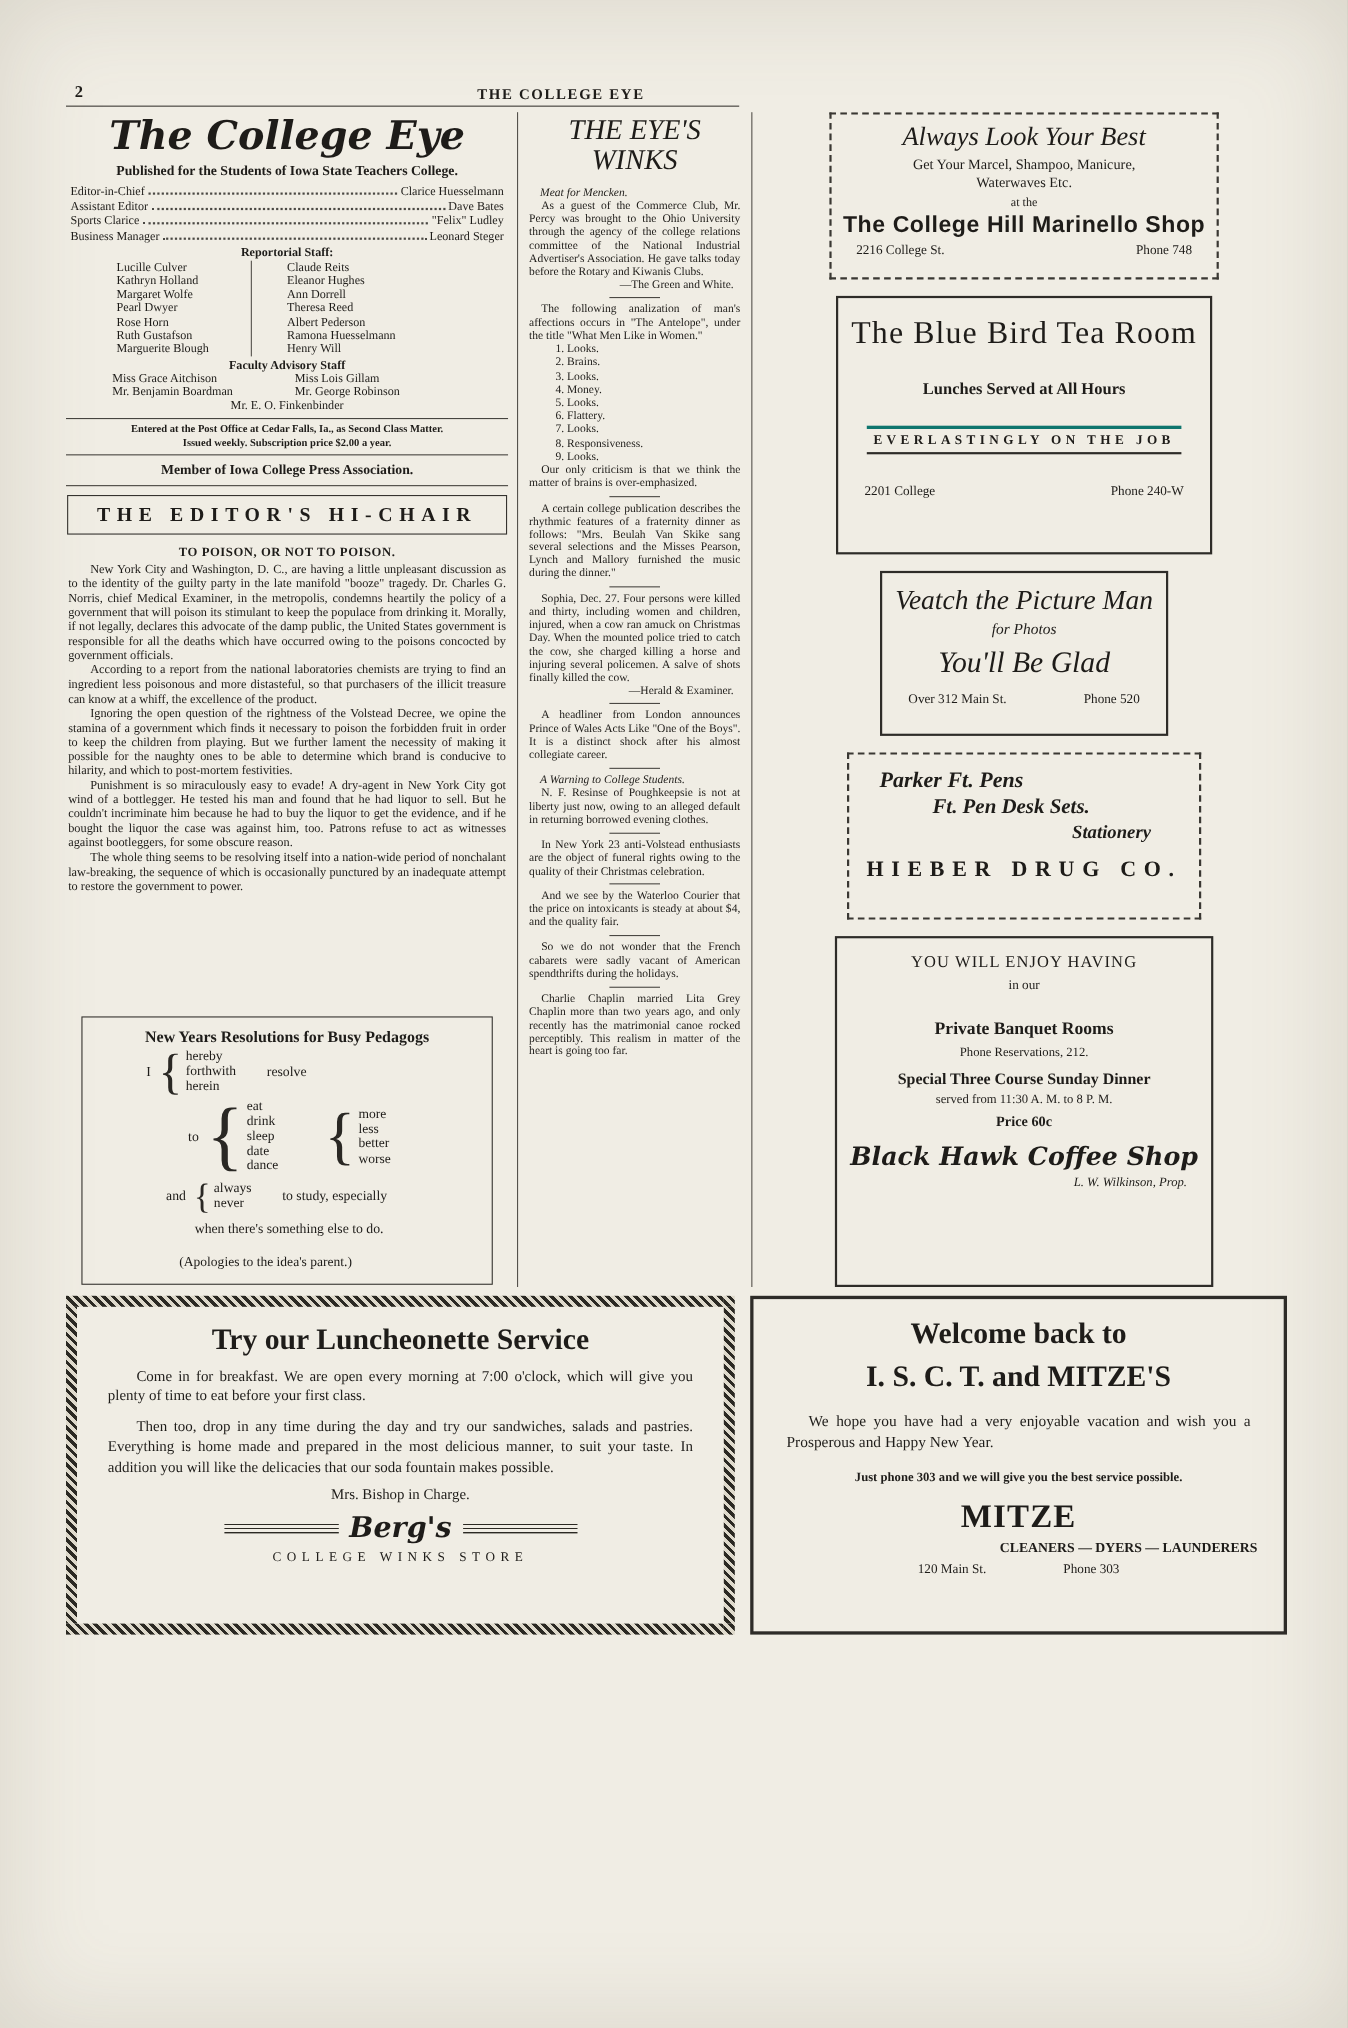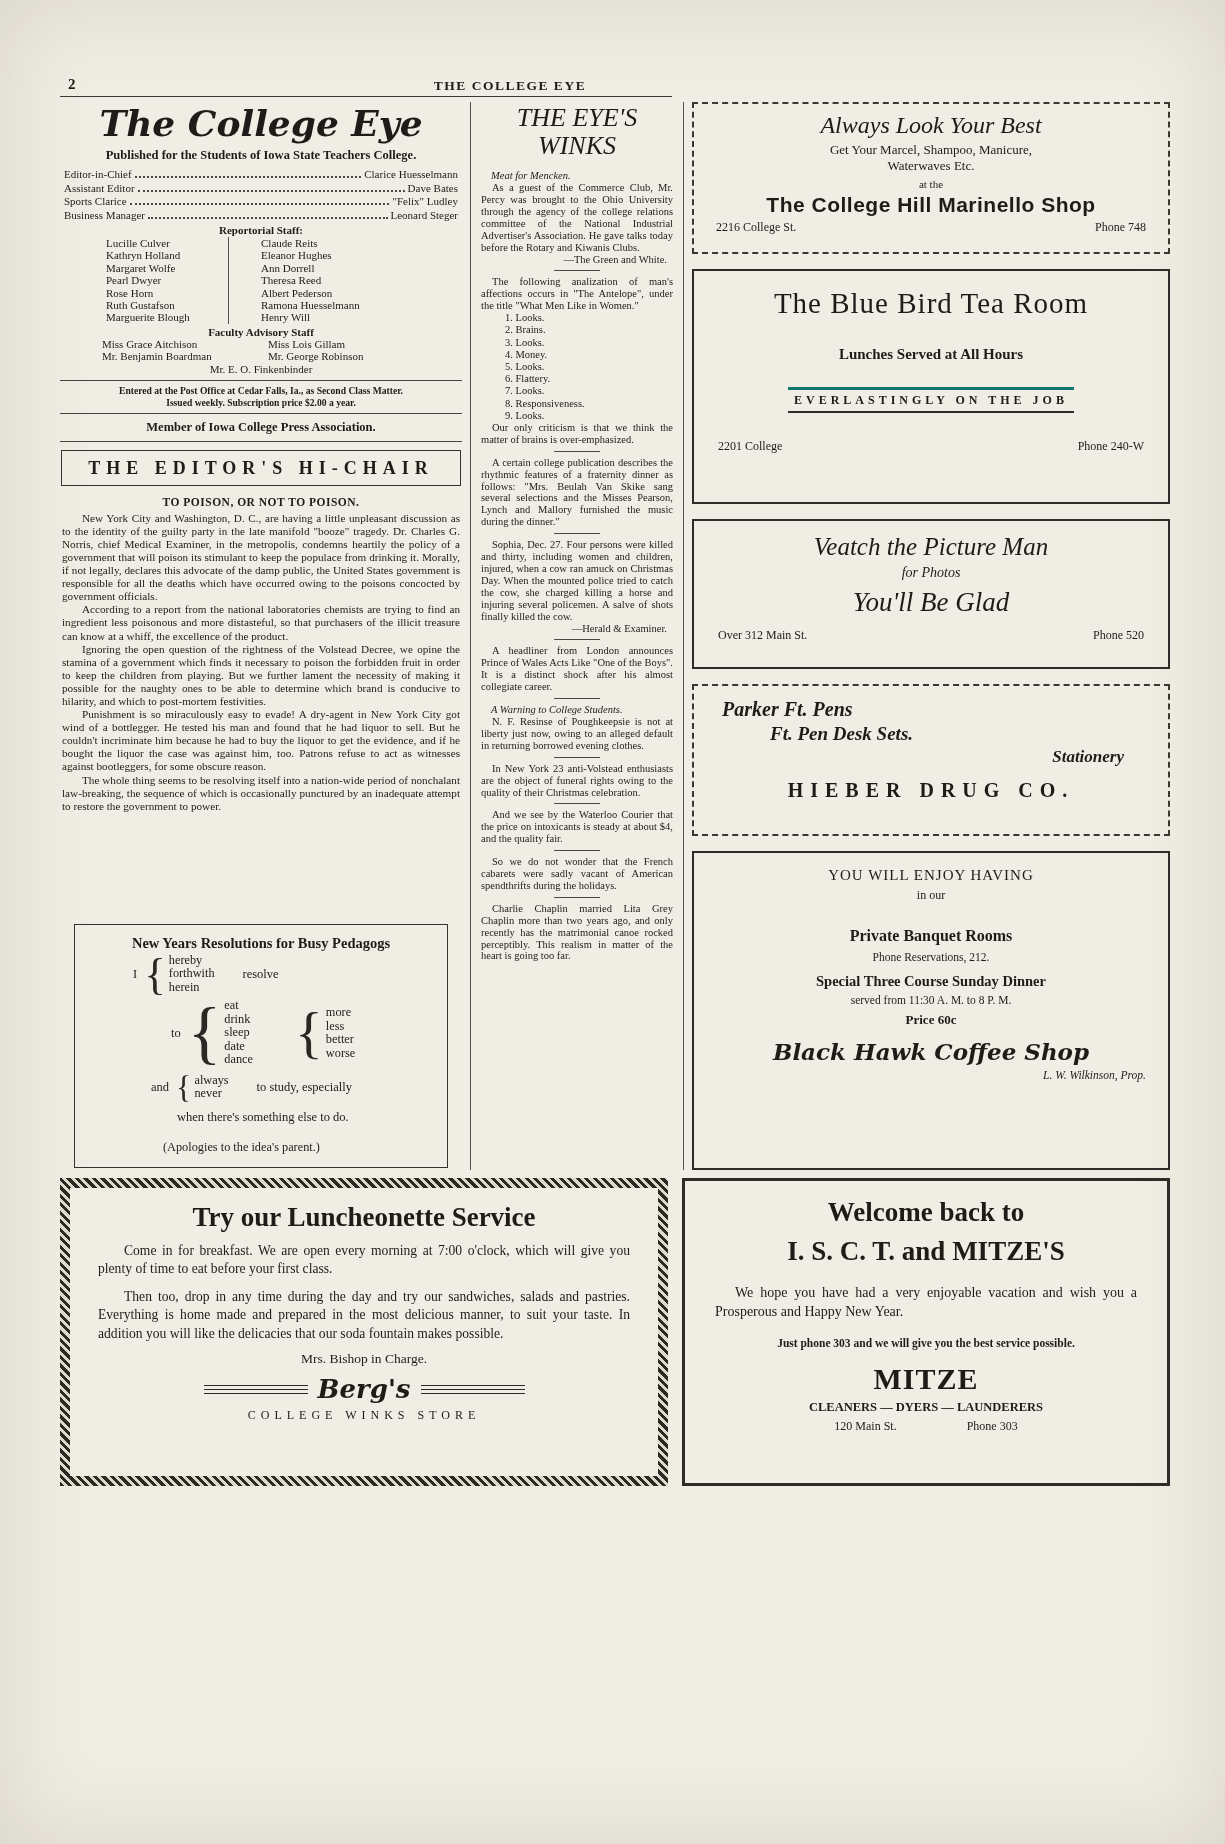--- a/index.html
+++ b/index.html
@@ -10,21 +10,21 @@
   
   .page-num{position:absolute;top:76px;left:68px;font-size:15px;font-weight:bold;}
   .running-head{position:absolute;top:78px;left:385px;width:250px;text-align:center;font-size:13.5px;font-weight:bold;letter-spacing:1.5px;}
   .head-rule{position:absolute;top:96px;left:60px;width:612px;height:1px;background:#3c3a36;}
 
   
   .columns{position:absolute;top:102px;left:60px;width:1110px;height:1068px;display:flex;}
   .vrule{width:1px;background:#55524c;margin:0 8px;}
   .col-left{width:402px;display:flex;flex-direction:column;overflow:hidden;}
   .col-mid{width:196px;overflow:hidden;}
-  .col-right{flex:1;display:flex;flex-direction:column;gap:15px;overflow:hidden;}
+  .col-right{flex:1;display:flex;flex-direction:column;gap:15px;overflow:hidden;align-items:center;}
 
   
   .blackletter{font-family:"DejaVu Serif",serif;font-weight:bold;font-style:italic;}
   .mast-title{font-size:36px;line-height:1;text-align:center;margin:3px 0 7px;}
   .mast-sub{font-size:12.5px;font-weight:bold;text-align:center;margin-bottom:5px;}
   .staff-line{display:flex;align-items:baseline;font-size:11px;line-height:13.5px;padding:0 4px;}
   .leader{flex:1;border-bottom:2px dotted #4a4843;margin:0 3px 3px;}
   .sect-label{font-size:11px;font-weight:bold;text-align:center;margin-top:2px;}
   .rep-grid{display:flex;font-size:11px;line-height:12.4px;margin-top:1px;}
   .rep-col-a{width:168px;padding-left:46px;}
@@ -122,21 +122,21 @@
   .lu-name{font-size:26px;}
   .sig-rule{width:104px;height:9px;background:repeating-linear-gradient(#2b2923 0 1.2px,transparent 1.2px 4px);}
   .lu-store{font-size:12px;letter-spacing:5px;margin-top:4px;}
 
   .ad-mitze{flex:1;border:3px solid #2e2c28;padding:16px 24px 10px;text-align:center;overflow:hidden;}
   .mz-line1{font-size:27px;font-weight:bold;}
   .mz-line2{font-size:27px;font-weight:bold;margin-top:8px;}
   .mz-p1{font-size:14px;line-height:19px;text-align:justify;margin:16px 6px 0;text-indent:20px;}
   .mz-p2{font-size:11.5px;font-weight:bold;margin-top:16px;}
   .mz-name{font-size:30px;font-weight:bold;margin-top:13px;letter-spacing:1px;}
-  .mz-services{font-size:12.5px;font-weight:bold;margin-top:4px;}
+  .mz-services{font-size:12.5px;font-weight:bold;margin-top:4px;text-align:right;}
   .mz-footer{display:flex;justify-content:center;gap:70px;font-size:12px;margin-top:4px;}
 </style>
 </head>
 <body>
 
 <div class="page">
 
   <span class="page-num">2</span>
   <span class="running-head">THE COLLEGE EYE</span>
   <div class="head-rule"></div>

